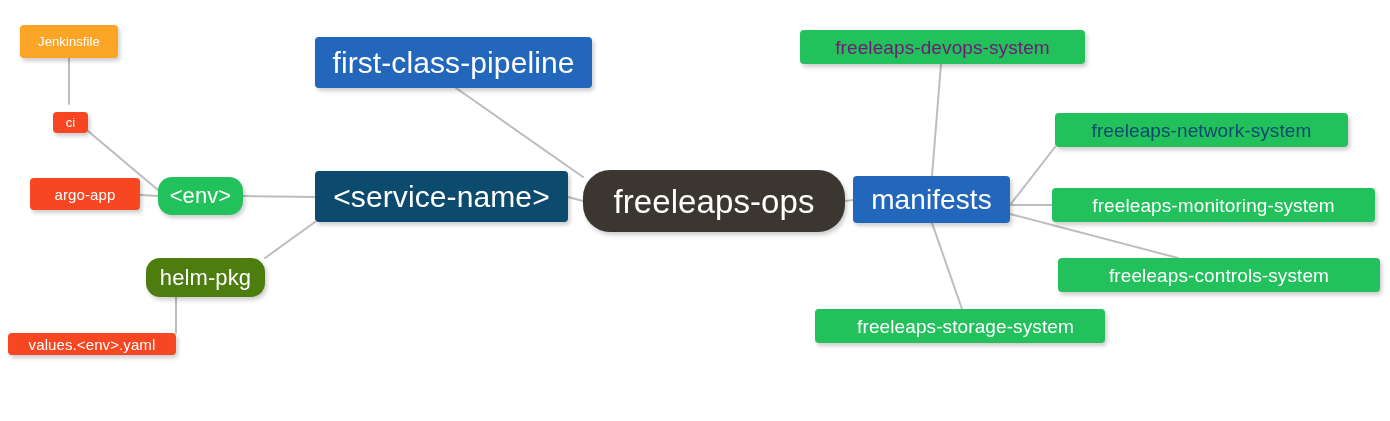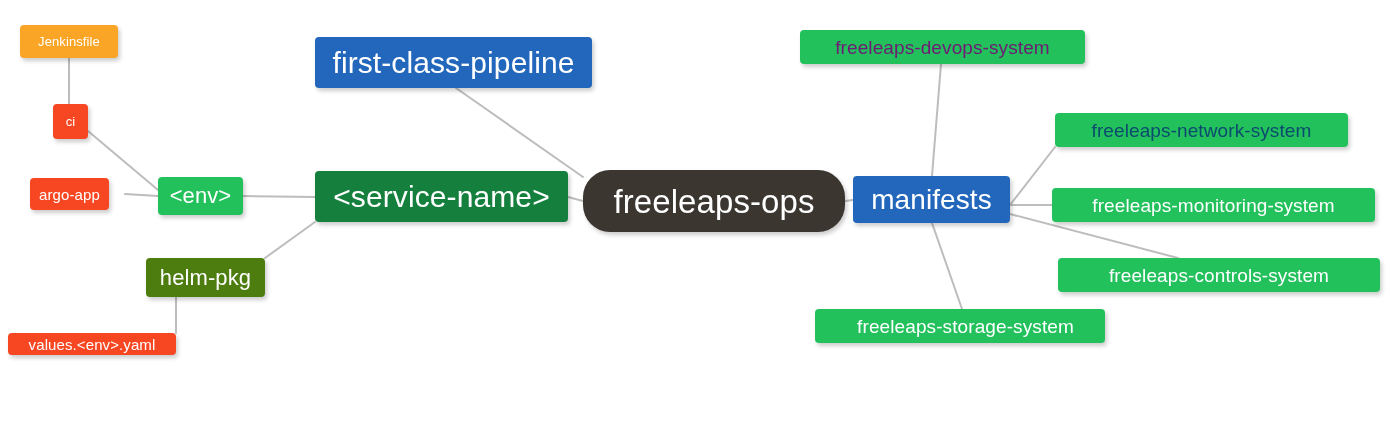--- a/index.html
+++ b/index.html
@@ -50,21 +50,21 @@
   .c-root    { background: #3b3630; }
   .c-blue    { background: #2267bb; text-align: right; }
   .c-green   { background: #22c15c; }
   .c-orange  { background: #faa526; }
   .c-red     { background: #f64722; }
 
   
   .t-root   { font-size: 33px; border-radius: 27px; }
   .t-xl     { font-size: 30px; }
   .t-lg     { font-size: 28px; }
-  .t-md     { font-size: 22px; }
+  .t-md     { font-size: 22px; border-radius: 14px; }
   .t-sm     { font-size: 19px; }
   .t-xs     { font-size: 15px; }
   .t-xxs    { font-size: 13px; }
 </style>
 </head>
 <body>
 
 <div id="canvas" style="width: 1390px; height: 421px; background: rgb(255, 255, 255);">
   <svg id="edges" viewBox="0 0 1390 421" xmlns="http://www.w3.org/2000/svg" style="width: 1390px; height: 421px;">
       <polyline points="583,201 568,197" fill="none" stroke="#bdbdbd" stroke-width="2" stroke-linecap="round"></polyline>
@@ -79,39 +79,39 @@
       <polyline points="932,176 941,64" fill="none" stroke="#bdbdbd" stroke-width="2" stroke-linecap="round"></polyline>
       <polyline points="1010,205 1055,147" fill="none" stroke="#bdbdbd" stroke-width="2" stroke-linecap="round"></polyline>
       <polyline points="1010,205 1052,205" fill="none" stroke="#bdbdbd" stroke-width="2" stroke-linecap="round"></polyline>
       <polyline points="1010,214 1178,258" fill="none" stroke="#bdbdbd" stroke-width="2" stroke-linecap="round"></polyline>
       <polyline points="932,223 962,309" fill="none" stroke="#bdbdbd" stroke-width="2" stroke-linecap="round"></polyline>
     </svg>
   <div id="nodes">
       <div class="node c-root t-root" style="left: 583px; top: 170px; width: 262px; height: 62px; background: rgb(59, 54, 48); color: rgb(255, 255, 255);">
         <span class="node-label">freeleaps-ops</span>
       </div>
-      <div class="node c-blue t-xl" style="left: 315px; top: 171px; width: 253px; height: 51px; background: #15803d; color: rgb(255, 255, 255);">
+      <div class="node c-blue t-xl" style="left: 315px; top: 171px; width: 253px; height: 51px; background: #0c4a6e; color: rgb(255, 255, 255);">
         <span class="node-label">&lt;service-name&gt;</span>
       </div>
       <div class="node c-blue t-xl" style="left: 315px; top: 37px; width: 277px; height: 51px; background: rgb(34, 103, 187); color: rgb(255, 255, 255);">
         <span class="node-label">first-class-pipeline</span>
       </div>
       <div class="node c-blue t-lg" style="left: 853px; top: 176px; width: 157px; height: 47px; background: rgb(34, 103, 187); color: rgb(255, 255, 255);">
         <span class="node-label">manifests</span>
       </div>
       <div class="node c-green t-md" style="left: 158px; top: 177px; width: 85px; height: 38px; background: rgb(34, 193, 92); color: rgb(255, 255, 255);">
         <span class="node-label">&lt;env&gt;</span>
       </div>
       <div class="node c-green t-md" style="left: 146px; top: 258px; width: 119px; height: 39px; background: #4d7c0f; color: rgb(255, 255, 255);">
         <span class="node-label">helm-pkg</span>
       </div>
-      <div class="node c-red t-xxs" style="left: 53px; top: 104px; width: 35px; height: 35px; background: rgb(246, 71, 34); color: rgb(255, 255, 255);">
+      <div class="node c-red t-xxs" style="left: 53px; top: 112px; width: 35px; height: 21px; background: rgb(246, 71, 34); color: rgb(255, 255, 255);">
         <span class="node-label">ci</span>
       </div>
-      <div class="node c-red t-xs" style="left: 30px; top: 178px; width: 79px; height: 32px; background: rgb(246, 71, 34); color: rgb(255, 255, 255);">
+      <div class="node c-red t-xs" style="left: 30px; top: 178px; width: 110px; height: 32px; background: rgb(246, 71, 34); color: rgb(255, 255, 255);">
         <span class="node-label">argo-app</span>
       </div>
       <div class="node c-orange t-xxs" style="left: 20px; top: 25px; width: 98px; height: 33px; background: rgb(250, 165, 38); color: rgb(255, 255, 255);">
         <span class="node-label">Jenkinsfile</span>
       </div>
       <div class="node c-red t-xs" style="left: 8px; top: 333px; width: 168px; height: 22px; background: rgb(246, 71, 34); color: rgb(255, 255, 255);">
         <span class="node-label">values.&lt;env&gt;.yaml</span>
       </div>
       <div class="node c-green t-sm" style="left: 800px; top: 30px; width: 285px; height: 34px; background: rgb(34, 193, 92); color: #701a75;">
         <span class="node-label">freeleaps-devops-system</span>

